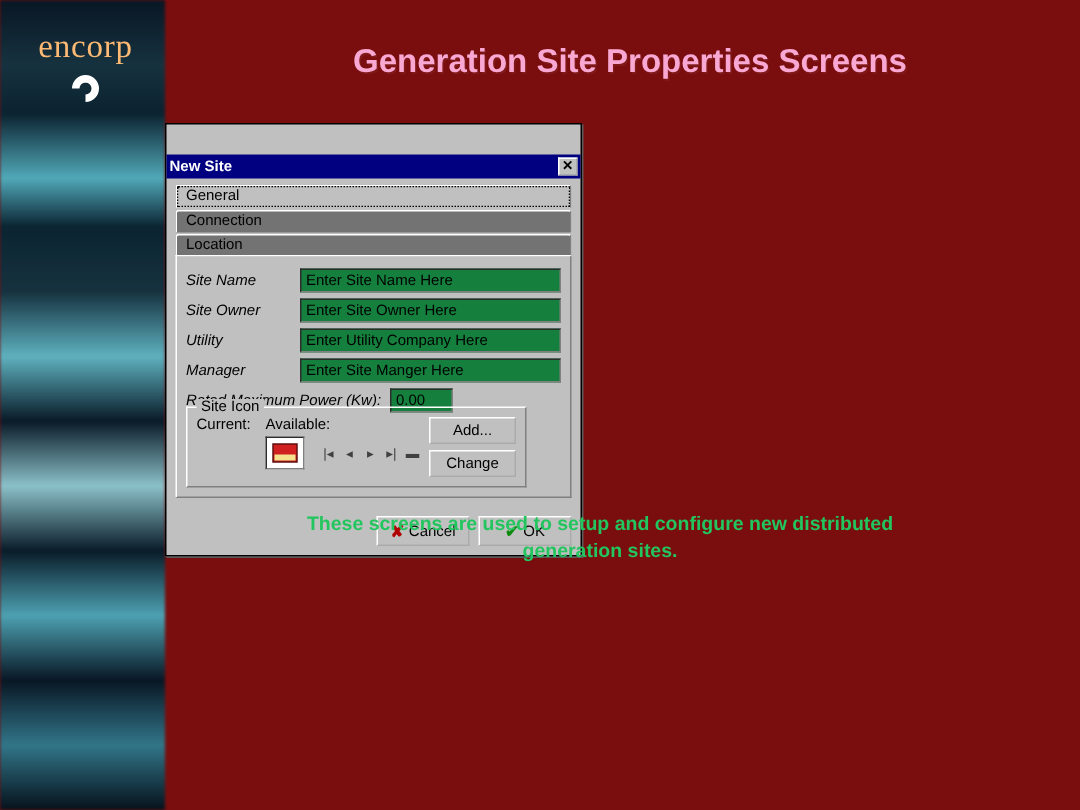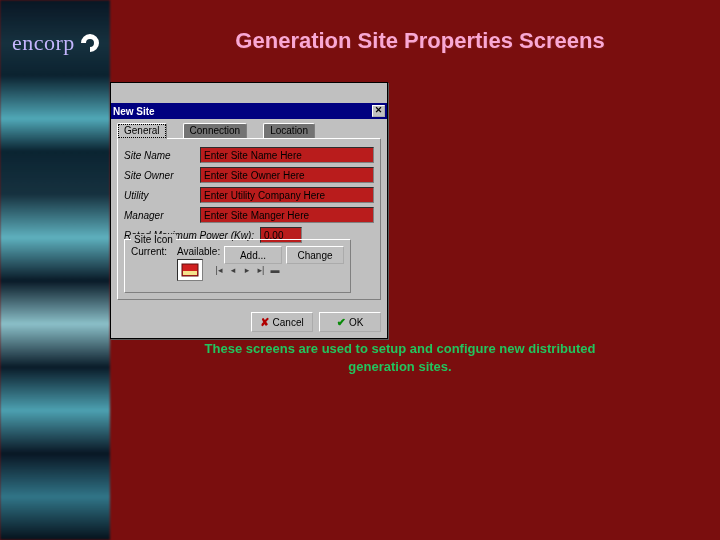--- a/index.html
+++ b/index.html
@@ -19,24 +19,25 @@
     background: linear-gradient(180deg,
       #0a1a2a 0%, #1a3a4a 8%, #0d2838 14%, #5fc6d8 22%, #0c2a3a 28%,
       #1a3a4a 36%, #6fd0e0 44%, #0a1e2e 52%, #a4e2ec 60%, #0b2030 68%,
       #5abdd0 76%, #0a1a2a 84%, #3a8aa0 92%, #061420 100%);
     filter: blur(1px) brightness(0.85);
   }
   .logo {
     position: absolute;
     left: 12px; top: 18px;
     width: 90px; height: 50px;
-    color: #c4b5fd;
+    color: #fdba74;
     display: flex;
     align-items: center;
     gap: 2px;
+    flex-direction: column;
   }
   .logo svg { flex-shrink: 0; }
   .logo-text {
     font-family: "Times New Roman", serif;
     font-size: 22px;
     letter-spacing: 0.5px;
   }
   .slide-title {
     position: absolute;
     left: 200px; top: 28px;
@@ -88,22 +89,23 @@
     font-size: 9px;
     line-height: 9px;
     text-align: center;
     color: #000;
     font-family: Arial;
     font-weight: bold;
   }
   .dlg-body { padding: 4px 6px 6px 6px; }
   .tabs {
     display: flex;
-    gap: 16px;
+    gap: 1px;
     margin-bottom: -1px;
+    flex-direction: column;
   }
   .tab {
     border: 1px solid #808080;
     border-bottom: none;
     background: #737373;
     padding: 1px 6px 2px 6px;
     font-size: 10px;
     border-top-left-radius: 2px;
     border-top-right-radius: 2px;
     border-left-color: #fff;
@@ -132,21 +134,21 @@
     gap: 4px;
   }
   .row label {
     width: 72px;
     font-size: 10px;
     font-style: italic;
   }
   .field {
     flex: 1;
     height: 16px;
-    background: #b91c1c;
+    background: #15803d;
     border: 1px inset #808080;
     padding: 1px 3px;
     font-size: 10px;
     line-height: 13px;
     overflow: hidden;
     white-space: nowrap;
   }
   .row.rated label { width: 132px; }
   .row.rated .field { width: 42px; flex: none; }
   .iconbox {
@@ -184,21 +186,21 @@
     display: flex; gap: 2px; margin-left: 4px;
     font-size: 9px; color: #404040;
   }
   .navbtns span {
     width: 12px; text-align: center;
     cursor: default;
   }
   .sidebtns {
     position: absolute;
     right: 6px; top: 6px;
-    display: flex; flex-direction: row; gap: 4px;
+    display: flex; flex-direction: column; gap: 4px;
   }
   .btn {
     width: 58px; height: 18px;
     background: #c0c0c0;
     border: 1px outset #fff;
     font-size: 10px;
     display: flex; align-items: center; justify-content: center;
     gap: 3px;
   }
   .dlg-footer {

